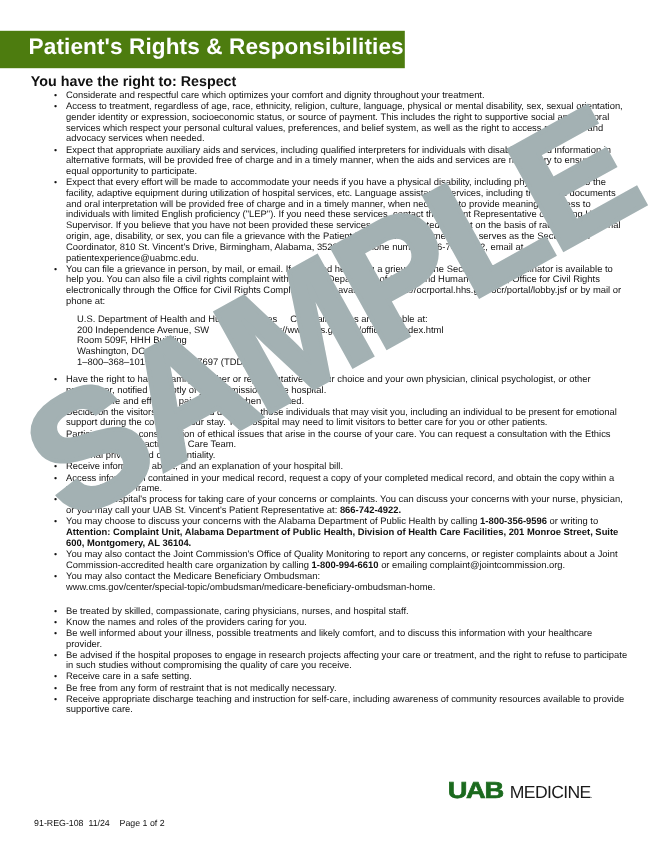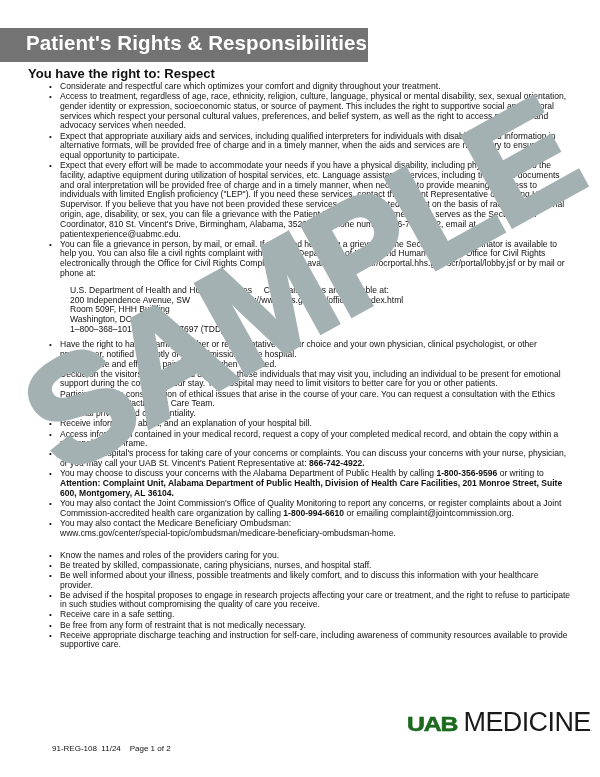--- a/index.html
+++ b/index.html
@@ -1,41 +1,41 @@
 <!DOCTYPE html>
 <html><head>
 <meta charset="utf-8">
 <style>
   html, body { margin:0; padding:0; background:#ffffff; }
   body { width:600px; height:777px; position:relative; overflow:hidden;
          font-family:"Liberation Sans", sans-serif; color:#111; }
   .banner { position:absolute; left:0; top:28px; width:368px; height:34px;
-            background:#737373; }
+            background:#4d7c0f; }
   .banner h1 { margin:0; position:absolute; left:26px; top:3px; font-size:20.5px;
                font-weight:bold; color:#ffffff; letter-spacing:0.1px; white-space:nowrap; }
   .content { position:absolute; left:28px; top:68px; width:545px;
              font-size:8.55px; line-height:9.78px; }
   .content h2 { margin:0; font-size:13px; font-weight:bold; line-height:12px; }
   .sec1-title { margin-bottom:2px !important; }
   .sec2-title { margin-top:4px !important; margin-bottom:3px !important; }
   ul { margin:0; padding:0 0 12px 32px; list-style:none; }
   li { position:relative; margin:0 0 0.3px 0; }
   li::before { content:"\2022"; position:absolute; left:-11px; top:0; font-size:8px; }
   .addr { margin:7px 0 5px 10px; }
   .addr div { white-space:nowrap; }
   .ul { }
   b { font-weight:bold; }
   .logo { position:absolute; left:407px; top:707px; white-space:nowrap; }
   .logo .uab { font-family:"Liberation Sans", sans-serif; font-weight:900; font-size:21px;
                color:#1b6a1e; letter-spacing:-1px; transform:scaleX(1.18); display:inline-block;
                transform-origin:left; margin-right:14px; -webkit-text-stroke:0.6px #1b6a1e; }
-  .logo .med { font-family:"Liberation Sans", sans-serif; font-size:27px; color:#1a1a1a;
+  .logo .med { font-family:"Liberation Sans", sans-serif; font-size:16px; color:#1a1a1a;
                letter-spacing:-0.6px; }
   .logo .dot { font-size:6px; color:#333; }
-  .footer { position:absolute; left:52px; top:744px; font-size:8px; white-space:pre; }
+  .footer { position:absolute; left:31px; top:744px; font-size:8px; white-space:pre; }
   .watermark { position:absolute; left:300px; top:285px; transform:translate(-50%,-50%) rotate(-29deg);
                font-family:"Liberation Sans", sans-serif; font-weight:bold; font-size:150px;
                color:#a3b1b3; letter-spacing:-4px; white-space:nowrap; pointer-events:none;
                -webkit-text-stroke:4px #a3b1b3; line-height:1; }
 </style>
 </head>
 <body>
 
 <div class="banner">
   <h1>Patient's Rights &amp; Responsibilities</h1>
@@ -86,22 +86,22 @@
       <span>or emailing</span>
       <span class="ul">complaint@jointcommission.org.</span>
     </li>
     <li>
       <span>You may also contact the Medicare Beneficiary Ombudsman:</span><br>
       <span class="ul">www.cms.gov/center/special-topic/ombudsman/medicare-beneficiary-ombudsman-home</span><span>.</span>
     </li>
   </ul>
 
   <ul>
+    <li>Be treated by skilled, compassionate, caring physicians, nurses, and hospital staff.</li>
     <li>Know the names and roles of the providers caring for you.</li>
-    <li>Be treated by skilled, compassionate, caring physicians, nurses, and hospital staff.</li>
     <li>Be well informed about your illness, possible treatments and likely comfort, and to discuss this information with your healthcare provider.</li>
     <li>Be advised if the hospital proposes to engage in research projects affecting your care or treatment, and the right to refuse to participate in such studies without compromising the quality of care you receive.</li>
     <li>Receive care in a safe setting.</li>
     <li>Be free from any form of restraint that is not medically necessary.</li>
     <li>Receive appropriate discharge teaching and instruction for self-care, including awareness of community resources available to provide supportive care.</li>
   </ul>
 </div>
 
 <div class="logo">
   <span class="uab">UAB</span><span class="med">MEDICINE</span><span class="dot">.</span>

